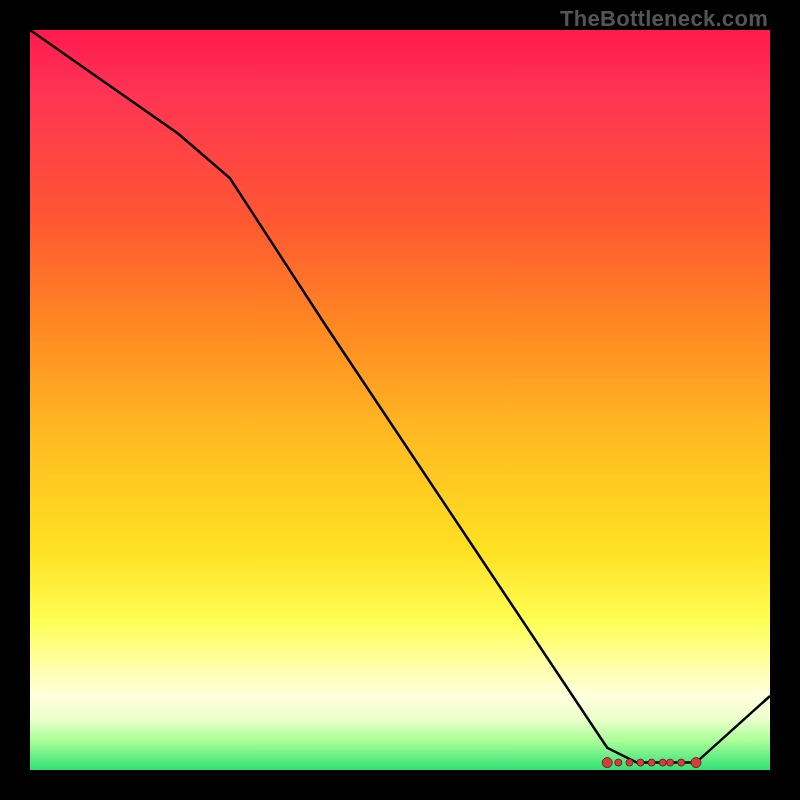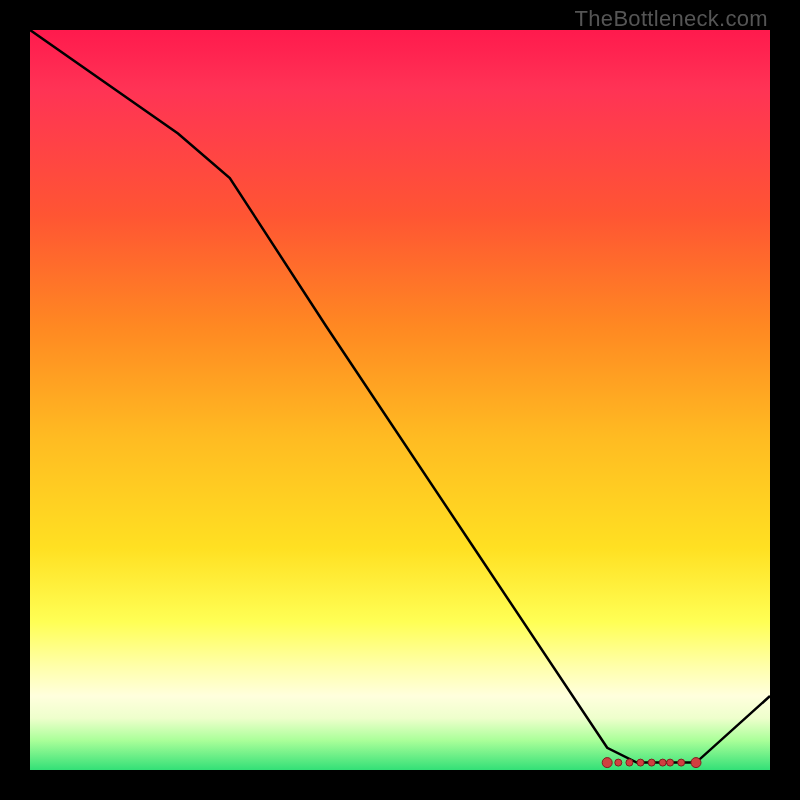--- a/index.html
+++ b/index.html
@@ -37,21 +37,21 @@
       #aaff99 96%,
       #33e077 100%
     );
   }
   .watermark {
     position: absolute;
     top: 6px;
     right: 32px;
     color: #555;
     font-size: 22px;
-    font-weight: 400;
+    font-weight: 700;
     letter-spacing: 0.3px;
   }
   svg.curve {
     position: absolute;
     left: 0;
     top: 0;
     width: 740px;
     height: 740px;
   }
   .dots {

